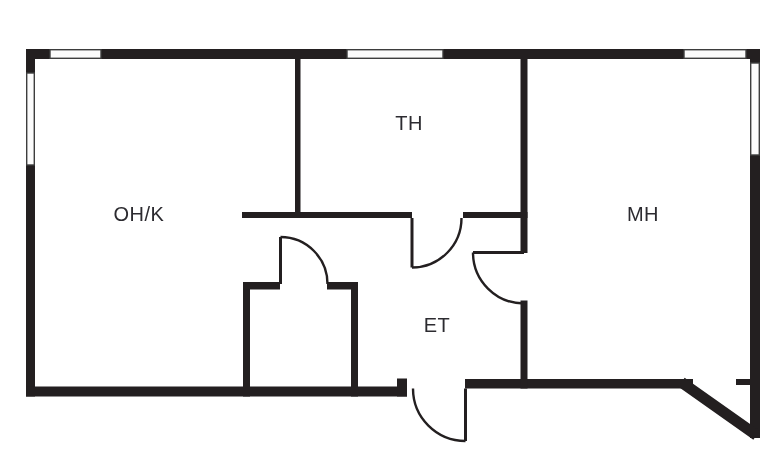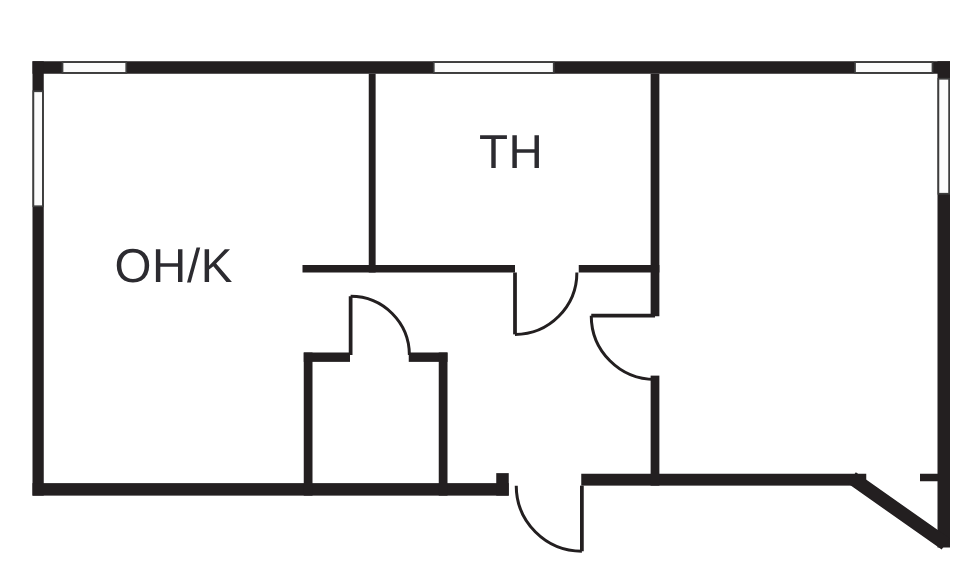--- a/index.html
+++ b/index.html
@@ -22,21 +22,21 @@
     display: block;
   }
   .wall   { fill: var(--wall, #231f20); }
   .diag   { stroke: var(--wall, #231f20); stroke-width: 11; stroke-linecap: square; }
   .win    { fill: var(--window-fill, #fbfbfb); stroke: var(--window-outline, #3d3d3d); stroke-width: 1.4; }
   .leaf   { stroke: var(--wall, #231f20); stroke-width: 3; fill: none; stroke-linecap: butt; }
   .arc    { fill: none; stroke: var(--wall, #231f20); stroke-width: 2.4; }
   .room-label {
     position: absolute;
     transform: translate(-50%, -50%);
-    font-size: 38px;
+    font-size: 20px;
     font-weight: 400;
     letter-spacing: 0.5px;
     color: var(--label-text, #2c2b30);
     white-space: nowrap;
     user-select: none;
   }
   .label-ohk { left: 139px; top: 214px; text-align: right; }
   .label-th  { left: 409px; top: 123px; }
   .label-mh  { left: 643px; top: 214px; }
   .label-kph { left: 298px; top: 327px; }
@@ -94,13 +94,15 @@
       </g>
       <g>
         <line class="leaf" x1="465.5" y1="388.5" x2="465.5" y2="441"></line>
         <path class="arc" d="M 465.5,441 A 52.5 52.5 0 0 1 413,388.5"></path>
       </g>
     </g>
   </svg>
 
   <div class="room-label label-ohk">OH/K</div>
   <div class="room-label label-th">TH</div>
+  <div class="room-label label-mh">MH</div>
+  <div class="room-label label-et">ET</div>
 </div>
 
 </body></html>

